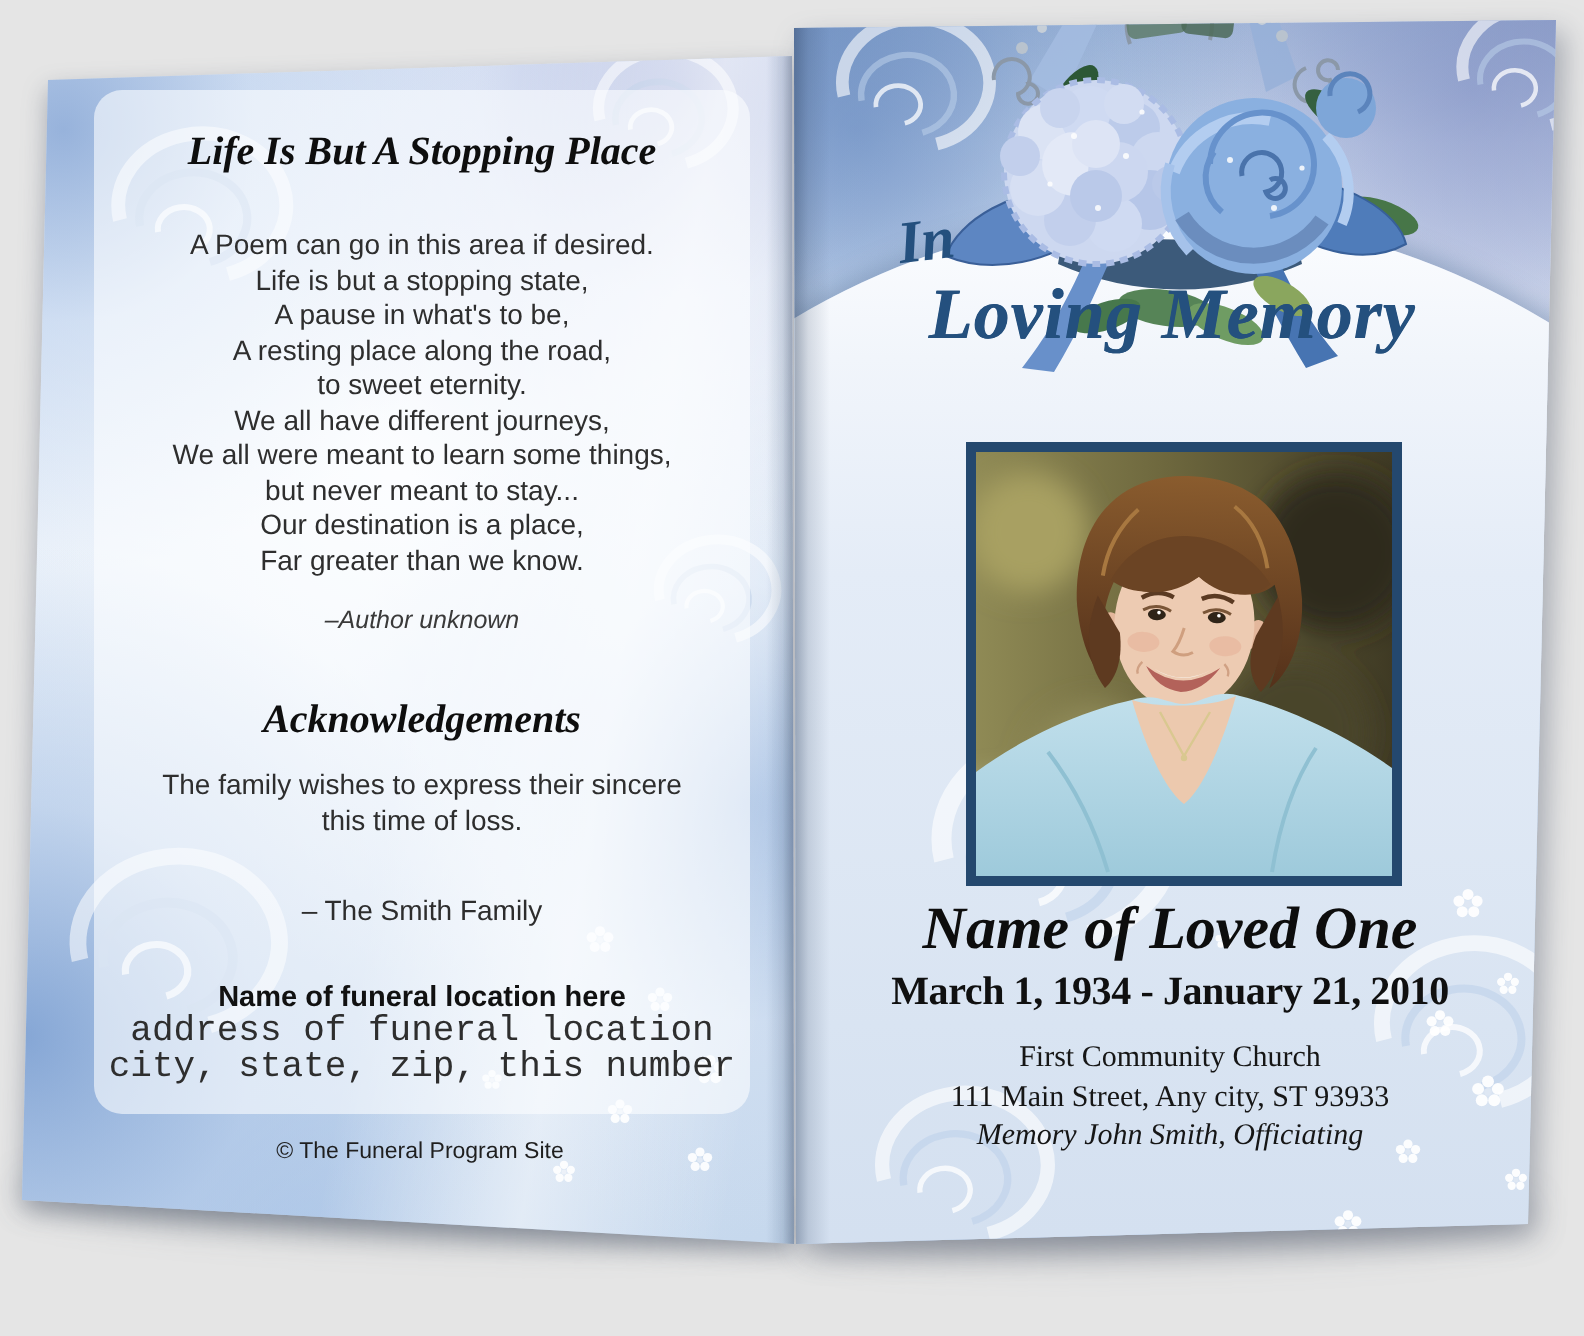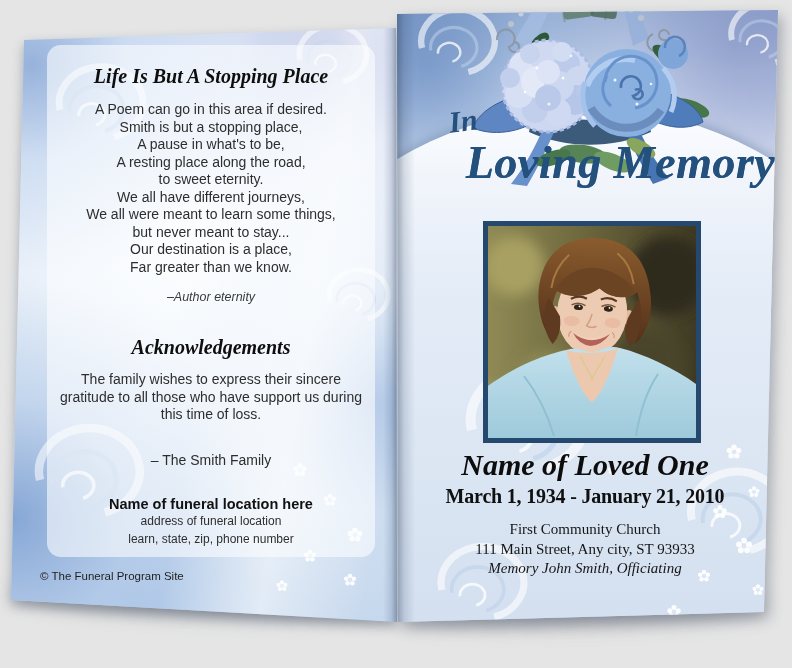--- a/index.html
+++ b/index.html
@@ -36,33 +36,33 @@
   .page-right .deco-svg{z-index:3;}
   .arch{position:absolute;left:-213px;top:107px;width:800px;height:900px;border-radius:50%;z-index:2;
         background:linear-gradient(180deg,#fcfdff 0%,#f1f5fb 8%,#e4ecf7 20%,#d9e4f2 45%,#ccdaed 75%);
         box-shadow:0 -4px 10px rgba(110,135,170,.5);}
   .bouquet{position:absolute;left:48px;top:-4px;width:280px;height:195px;z-index:4;}
   .panel{position:absolute;left:47px;top:45px;width:328px;height:512px;z-index:2;border-radius:14px;
          background:rgba(252,253,255,.60);text-align:center;padding-top:20px;box-sizing:border-box;
          color:#2d2d2d;}
   .serif-title{font-family:"Liberation Serif",serif;font-style:italic;font-weight:700;
                font-size:20px;color:#0e0e0e;}
-  .poem{margin-top:13px;}
+  .poem{margin-top:26px;}
   .pline,.ackline{display:block;font-size:14px;line-height:17.5px;color:#2e2e2e;}
   .author{margin-top:14px;font-size:12.5px;font-style:italic;color:#3a3a3a;}
   .ack-title{margin-top:32px;}
   .ack{margin-top:12px;}
   .signature{margin-top:28px;font-size:14px;}
   .loc-name{margin-top:28px;font-size:14.5px;font-weight:700;color:#111;}
-  .loc-line{font-size:12px;line-height:18px;color:#2e2e2e;}
-  .copyright{position:absolute;left:40px;top:570px;width:340px;text-align:left;font-size:11.5px;
+  .loc-line{font-size:18px;line-height:18px;color:#2e2e2e;font-family:Liberation Mono, monospace;}
+  .copyright{position:absolute;left:40px;top:570px;width:340px;text-align:center;font-size:11.5px;
              color:#1f1f1f;z-index:2;}
   .script{font-family:"Liberation Serif",serif;font-style:italic;font-weight:700;color:#24507e;z-index:5;}
   .title-in{position:absolute;left:52px;top:104px;font-size:30px;transform:rotate(-7deg);}
-  .title-main{position:absolute;left:0;top:136px;width:378px;text-align:right;font-size:46px;
+  .title-main{position:absolute;left:0;top:136px;width:378px;text-align:center;font-size:36px;
               letter-spacing:0.5px;text-shadow:0.3px 0 0 #24507e;}
   .photo-frame{position:absolute;left:86px;top:221px;width:208px;height:212px;border:5px solid #24486e;
                z-index:5;background:#6e683e;}
   .portrait{display:block;width:208px;height:212px;}
   .name{position:absolute;left:8px;top:448px;width:360px;text-align:center;z-index:5;
         font-family:"Liberation Serif",serif;font-style:italic;font-weight:700;font-size:30px;color:#0d0d0d;}
   .dates{position:absolute;left:8px;top:485px;width:360px;text-align:center;z-index:5;
          font-family:"Liberation Serif",serif;font-weight:700;font-size:20px;letter-spacing:-0.2px;color:#101010;}
   .church-block{position:absolute;left:8px;top:520px;width:360px;text-align:center;z-index:5;}
   .church-line{display:block;font-family:"Liberation Serif",serif;font-size:15px;line-height:19.5px;color:#161616;}
@@ -111,41 +111,40 @@
           <use href="#bb" transform="translate(350,580)"></use>
           <use href="#bb" transform="translate(246,540) scale(.8)"></use>
         </g>
       </svg>
       <div class="sheen"></div>
 
       <div class="panel">
         <div class="serif-title">Life Is But A Stopping Place</div>
         <div class="poem">
           <span class="pline">A Poem can go in this area if desired.</span>
-          <span class="pline">Smith is but a stopping place,</span>
+          <span class="pline">Life is but a stopping state,</span>
           <span class="pline">A pause in what's to be,</span>
           <span class="pline">A resting place along the road,</span>
           <span class="pline">to sweet eternity.</span>
           <span class="pline">We all have different journeys,</span>
           <span class="pline">We all were meant to learn some things,</span>
           <span class="pline">but never meant to stay...</span>
           <span class="pline">Our destination is a place,</span>
           <span class="pline">Far greater than we know.</span>
         </div>
-        <div class="author">–Author eternity</div>
+        <div class="author">–Author unknown</div>
         <div class="serif-title ack-title">Acknowledgements</div>
         <div class="ack">
           <span class="ackline">The family wishes to express their sincere</span>
-          <span class="ackline">gratitude to all those who have support us during</span>
           <span class="ackline">this time of loss.</span>
         </div>
         <div class="signature">– The Smith Family</div>
         <div class="loc-name">Name of funeral location here</div>
         <div class="loc-line">address of funeral location</div>
-        <div class="loc-line">learn, state, zip, phone number</div>
+        <div class="loc-line">city, state, zip, this number</div>
       </div>
       <div class="copyright">© The Funeral Program Site</div>
       <div class="fold-shade-left"></div>
     </div>
   </div>
 
   <div class="page-wrap right-wrap">
     <div class="page page-right">
       <div class="bg roses-bg"></div>
       <div class="top-tint"></div>

